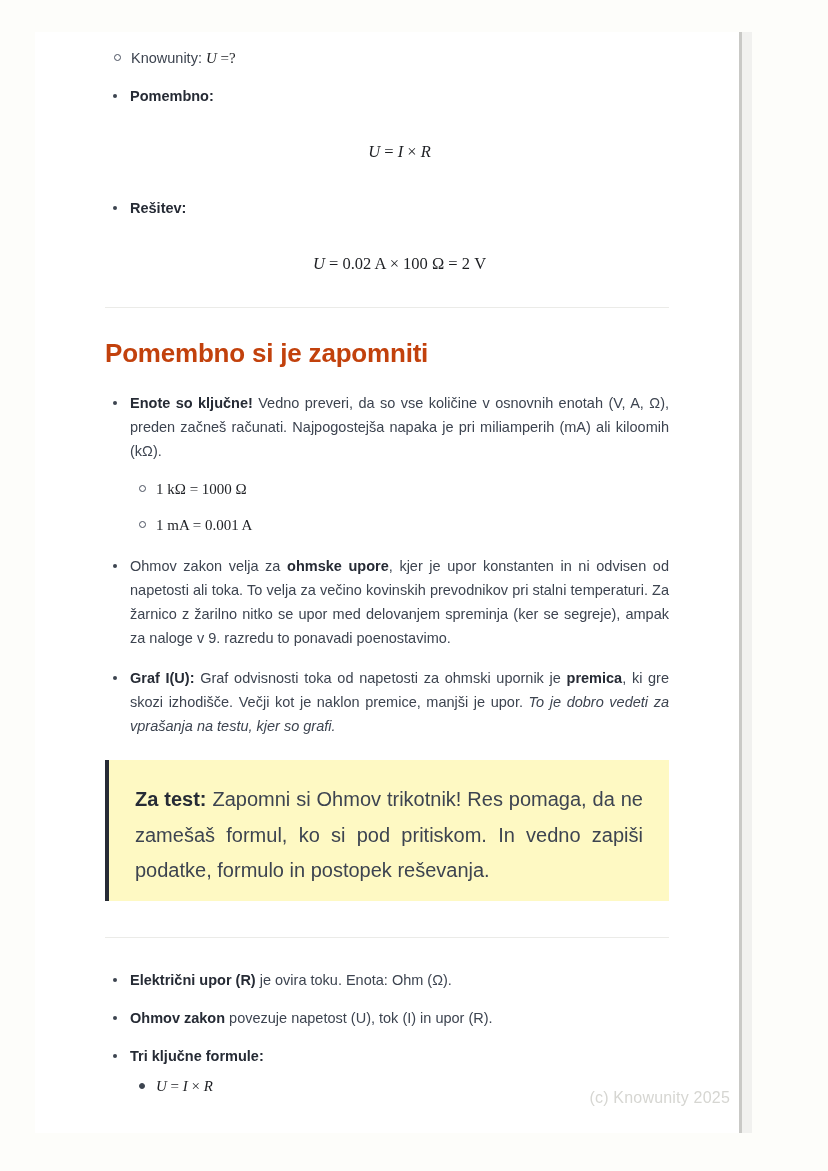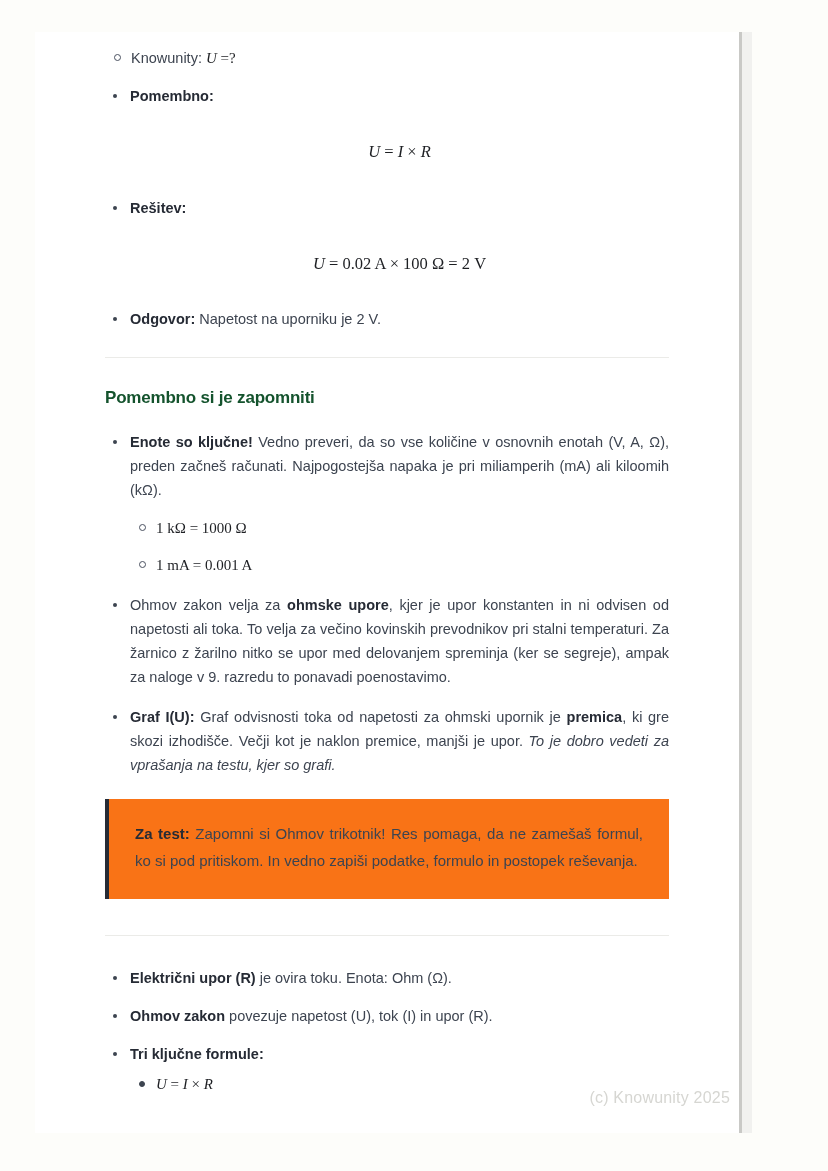--- a/index.html
+++ b/index.html
@@ -102,40 +102,40 @@
   .math .v { font-style: italic; }
   .math-block {
     text-align: center;
     margin: 30px 0 30px 0;
   }
   .math-block .math { font-size: 16.5px; }
   .math-inline { font-size: 15px; }
 
   
   h2.section {
-    font-size: 17px;
+    font-size: 26px;
     font-weight: bold;
-    color: #14532d;
+    color: #c2410c;
     margin: 12px 0 22px 0;
     letter-spacing: -0.2px;
   }
 
   hr.divider {
     border: none;
     border-top: 1px solid #ebebe8;
     margin: 26px 0 30px 0;
   }
 
   
   .callout {
-    background: #f97316;
+    background: #fef9c3;
     border-left: 4px solid #262b35;
-    padding: 22px 26px 24px 26px;
+    padding: 22px 26px 12px 26px;
     margin: 22px 0 0 0;
-    font-size: 15px;
+    font-size: 20px;
     line-height: 1.78;
     color: #3d4450;
     text-align: justify;
   }
   .callout p { margin: 0; }
 
   
   .watermark {
     position: absolute;
     right: 22px; bottom: 26px;
@@ -166,23 +166,20 @@
         <b>Pomembno:</b>
         <div class="math-block">
           <span class="math"><span class="v">U</span> = <span class="v">I</span> × <span class="v">R</span></span>
         </div>
       </li>
       <li>
         <b>Rešitev:</b>
         <div class="math-block">
           <span class="math"><span class="v">U</span> = 0.02 A × 100 Ω = 2 V</span>
         </div>
-      </li>
-      <li>
-        <b>Odgovor:</b><span> Napetost na uporniku je 2 V.</span>
       </li>
     </ul>
 
     <hr class="divider">
 
     <h2 class="section">Pomembno si je zapomniti</h2>
 
     <ul class="lvl1">
       <li>
         <b>Enote so ključne!</b><span> Vedno preveri, da so vse količine v osnovnih enotah (V, A, Ω), preden začneš računati. Najpogostejša napaka je pri miliamperih (mA) ali kiloomih (kΩ).</span>

